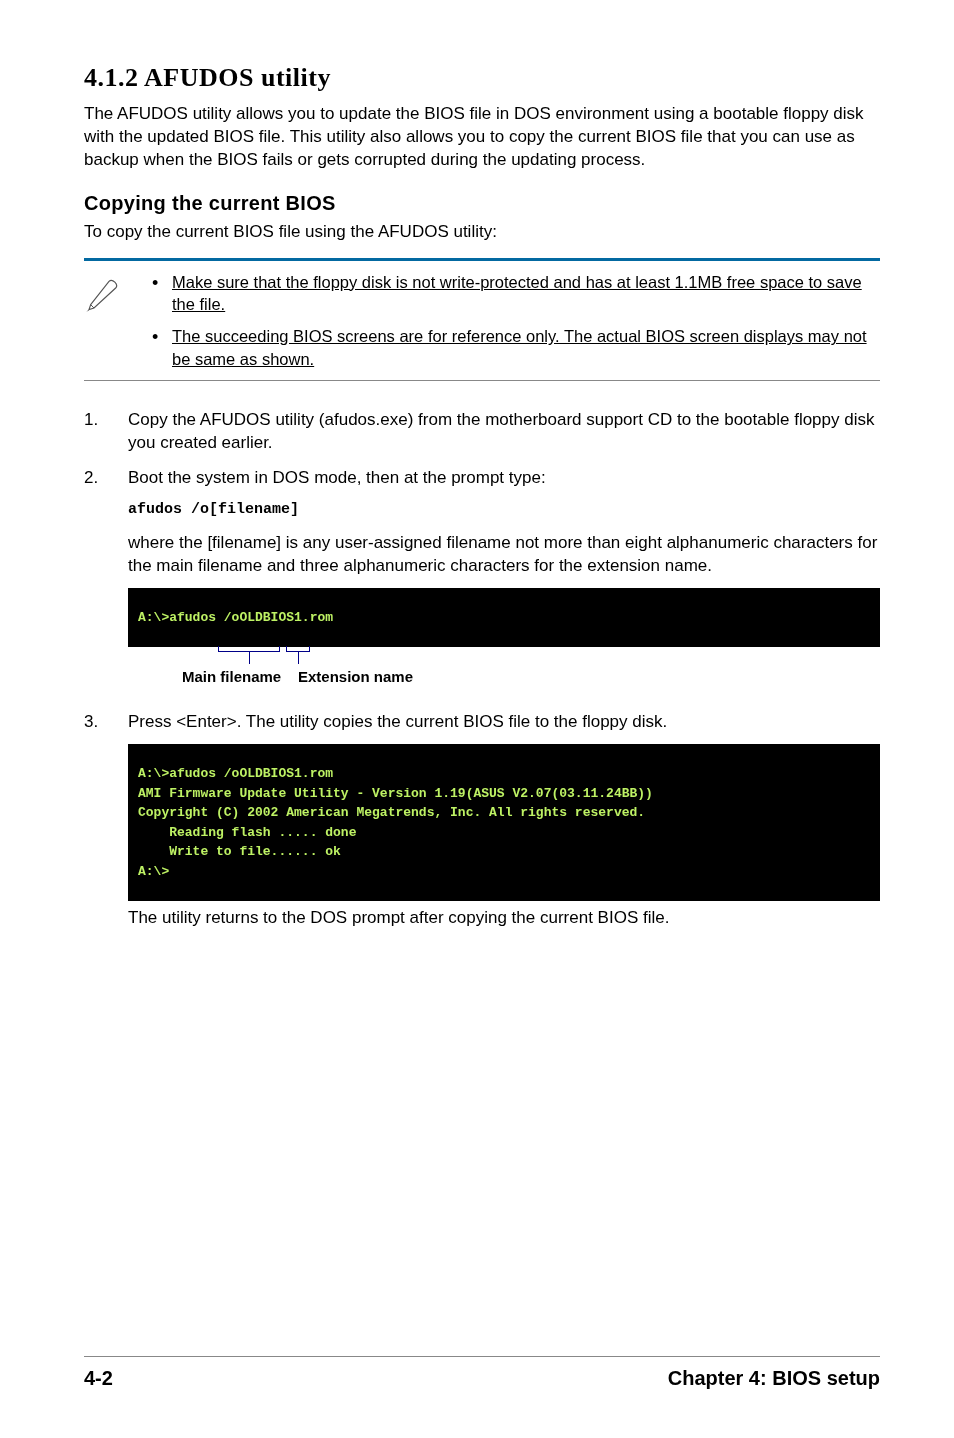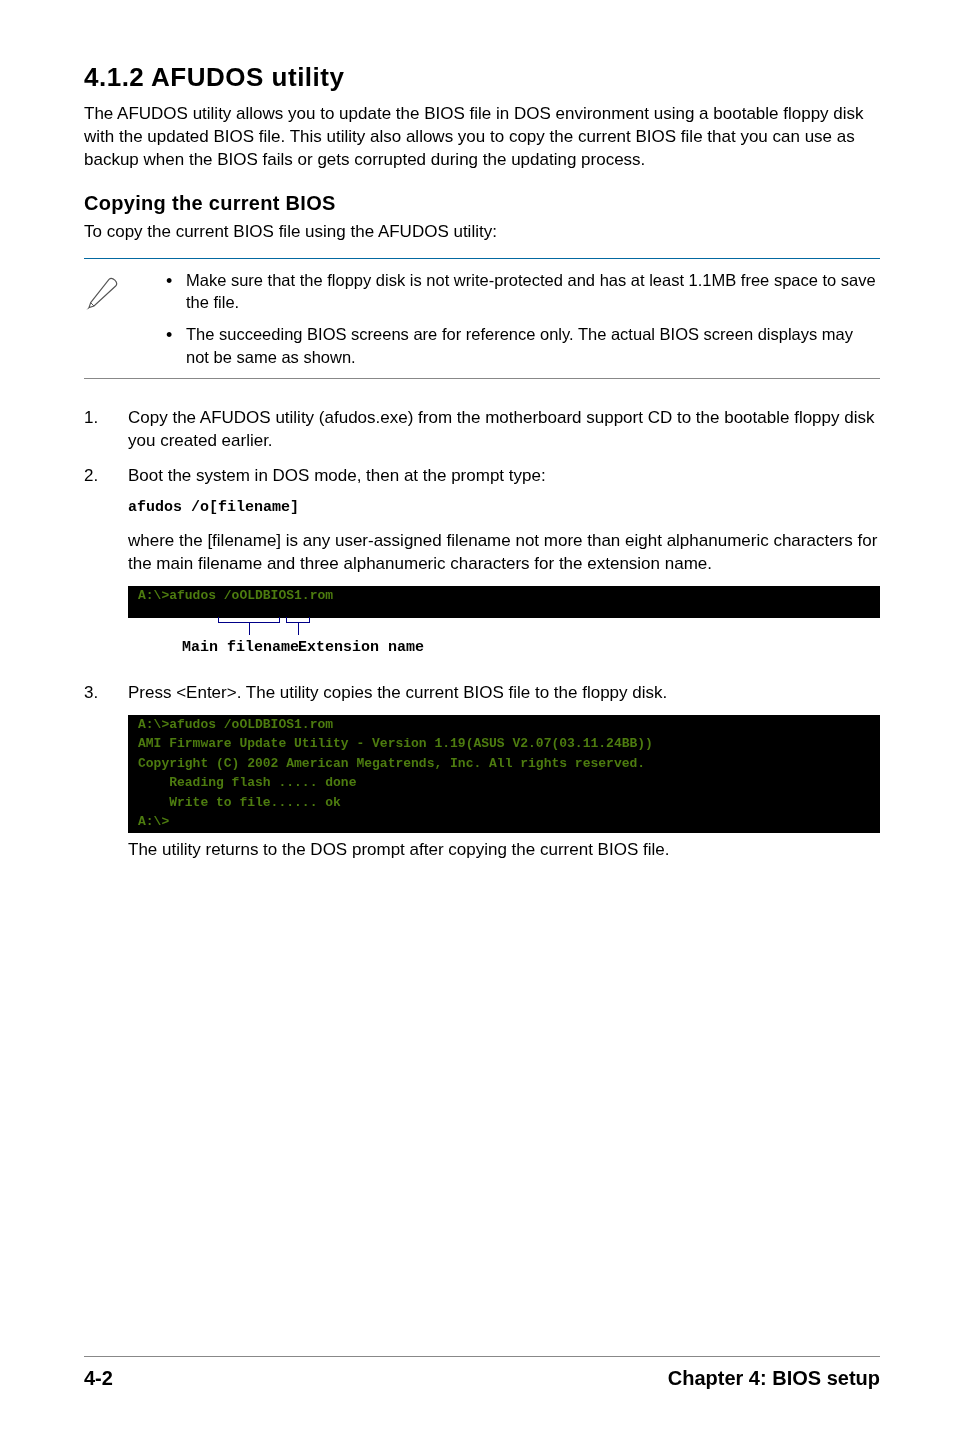--- a/index.html
+++ b/index.html
@@ -12,35 +12,37 @@
     height: 1438px;
     padding: 60px 74px 40px 84px;
     position: relative;
     line-height: 1.35;
   }
   h1 {
     font-size: 26px;
     font-weight: bold;
     margin-bottom: 8px;
     letter-spacing: 0.5px;
+    font-family: Liberation Serif, serif;
   }
   p.body { margin-bottom: 18px; }
   h2 {
     font-size: 20px;
     font-weight: bold;
     margin-bottom: 4px;
     letter-spacing: 0.3px;
   }
   .note-box {
     margin: 14px 0 28px 0;
-    border-top: 1px solid #0369a1;
+    border-top: 3px solid #0369a1;
     border-bottom: 1px solid #888;
     padding: 10px 0 10px 0;
     display: flex;
-    gap: 32px;
+    gap: 18px;
+    text-decoration: underline;
   }
   .note-icon { width: 42px; flex: 0 0 42px; padding-top: 2px; }
   .note-icon svg { width: 40px; height: 40px; }
   .note-list { flex: 1; }
   .note-list ul { list-style: none; }
   .note-list li {
     position: relative;
     padding-left: 28px;
     margin-bottom: 10px;
     font-size: 16.5px;
@@ -67,36 +69,35 @@
     top: 0;
   }
   .cmd {
     font-family: Liberation Mono, monospace;
     font-weight: bold;
     font-size: 15px;
     margin: 10px 0 12px 0;
   }
   .term {
     background: #000;
-    color: #4d7c0f;
+    color: #bef264;
     font-family: "Courier New", monospace;
     font-weight: bold;
     font-size: 13px;
-    padding: 0 10px;
+    padding: 20px 10px;
     margin: 10px 0 4px 0;
     line-height: 1.5;
     white-space: pre;
   }
   .term-small { min-height: 32px; position: relative; }
   .term-big { min-height: 118px; }
   .anno-wrap {
     position: relative;
     height: 48px;
     margin-bottom: 12px;
-    font-family: Liberation Mono, monospace;
   }
   .bracket {
     position: absolute;
     border-top: 1px solid #008;
     height: 6px;
     top: 0;
   }
   .bracket::before, .bracket::after {
     content: "";
     position: absolute;

